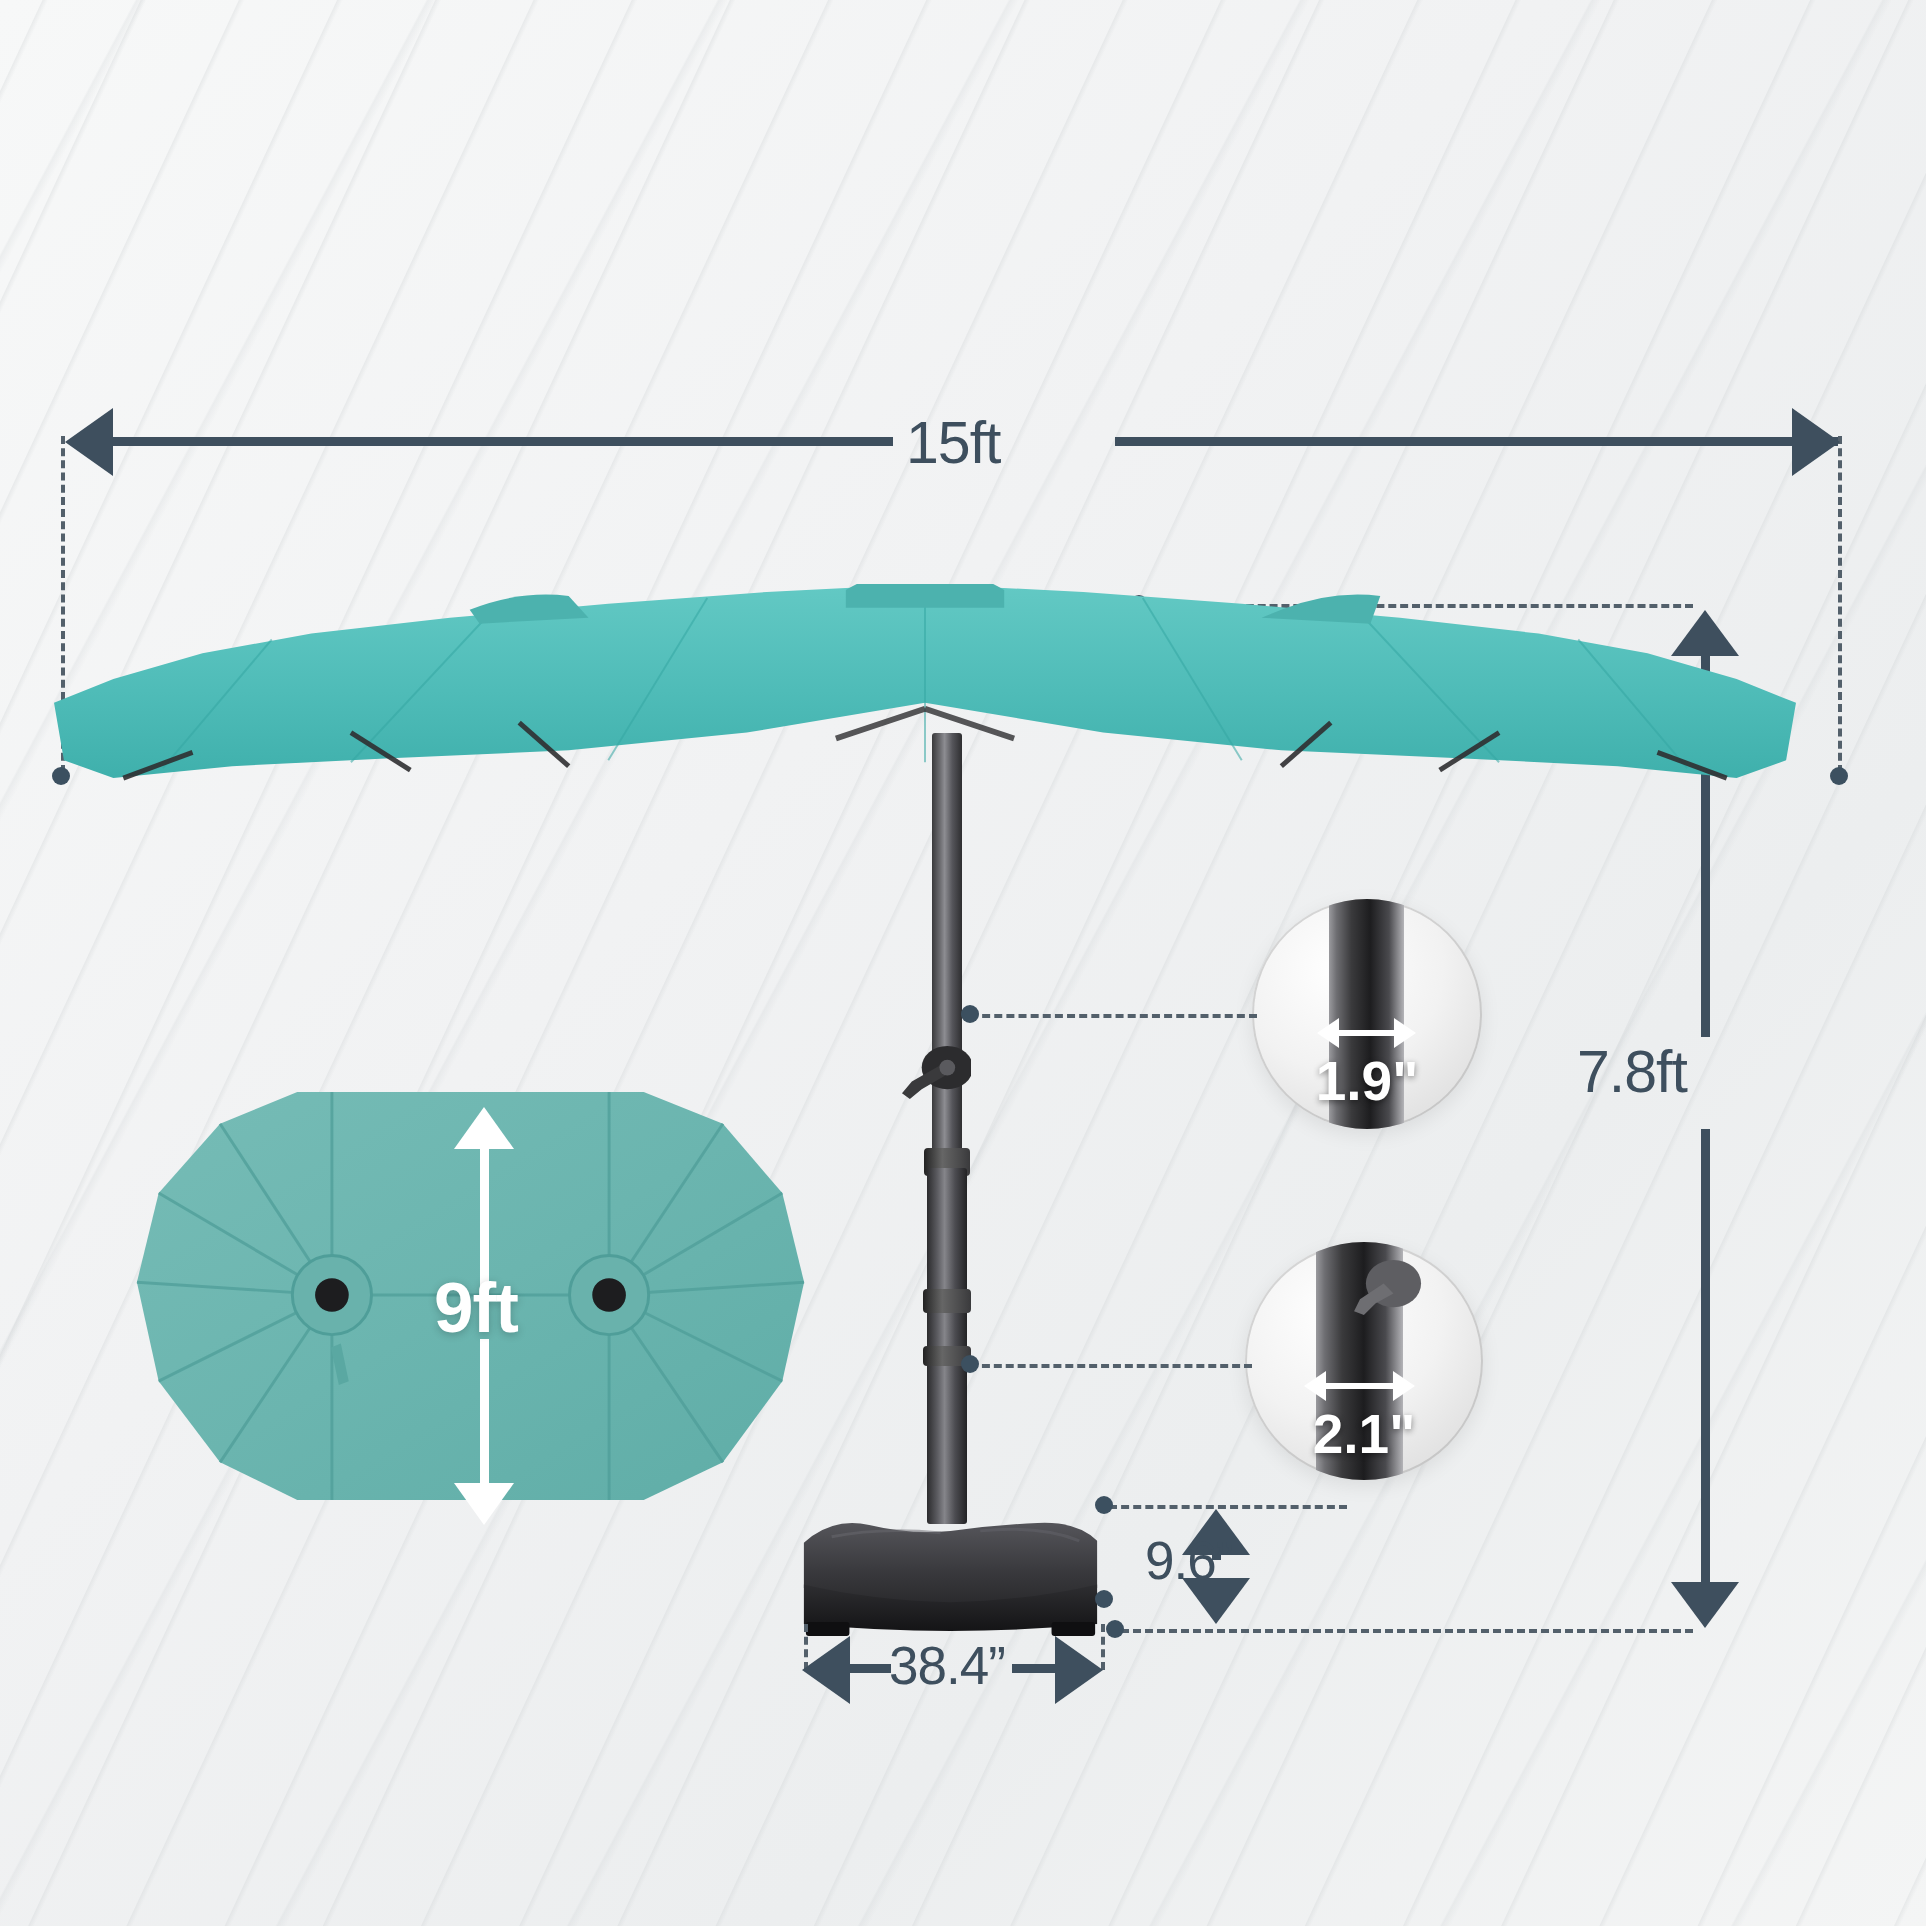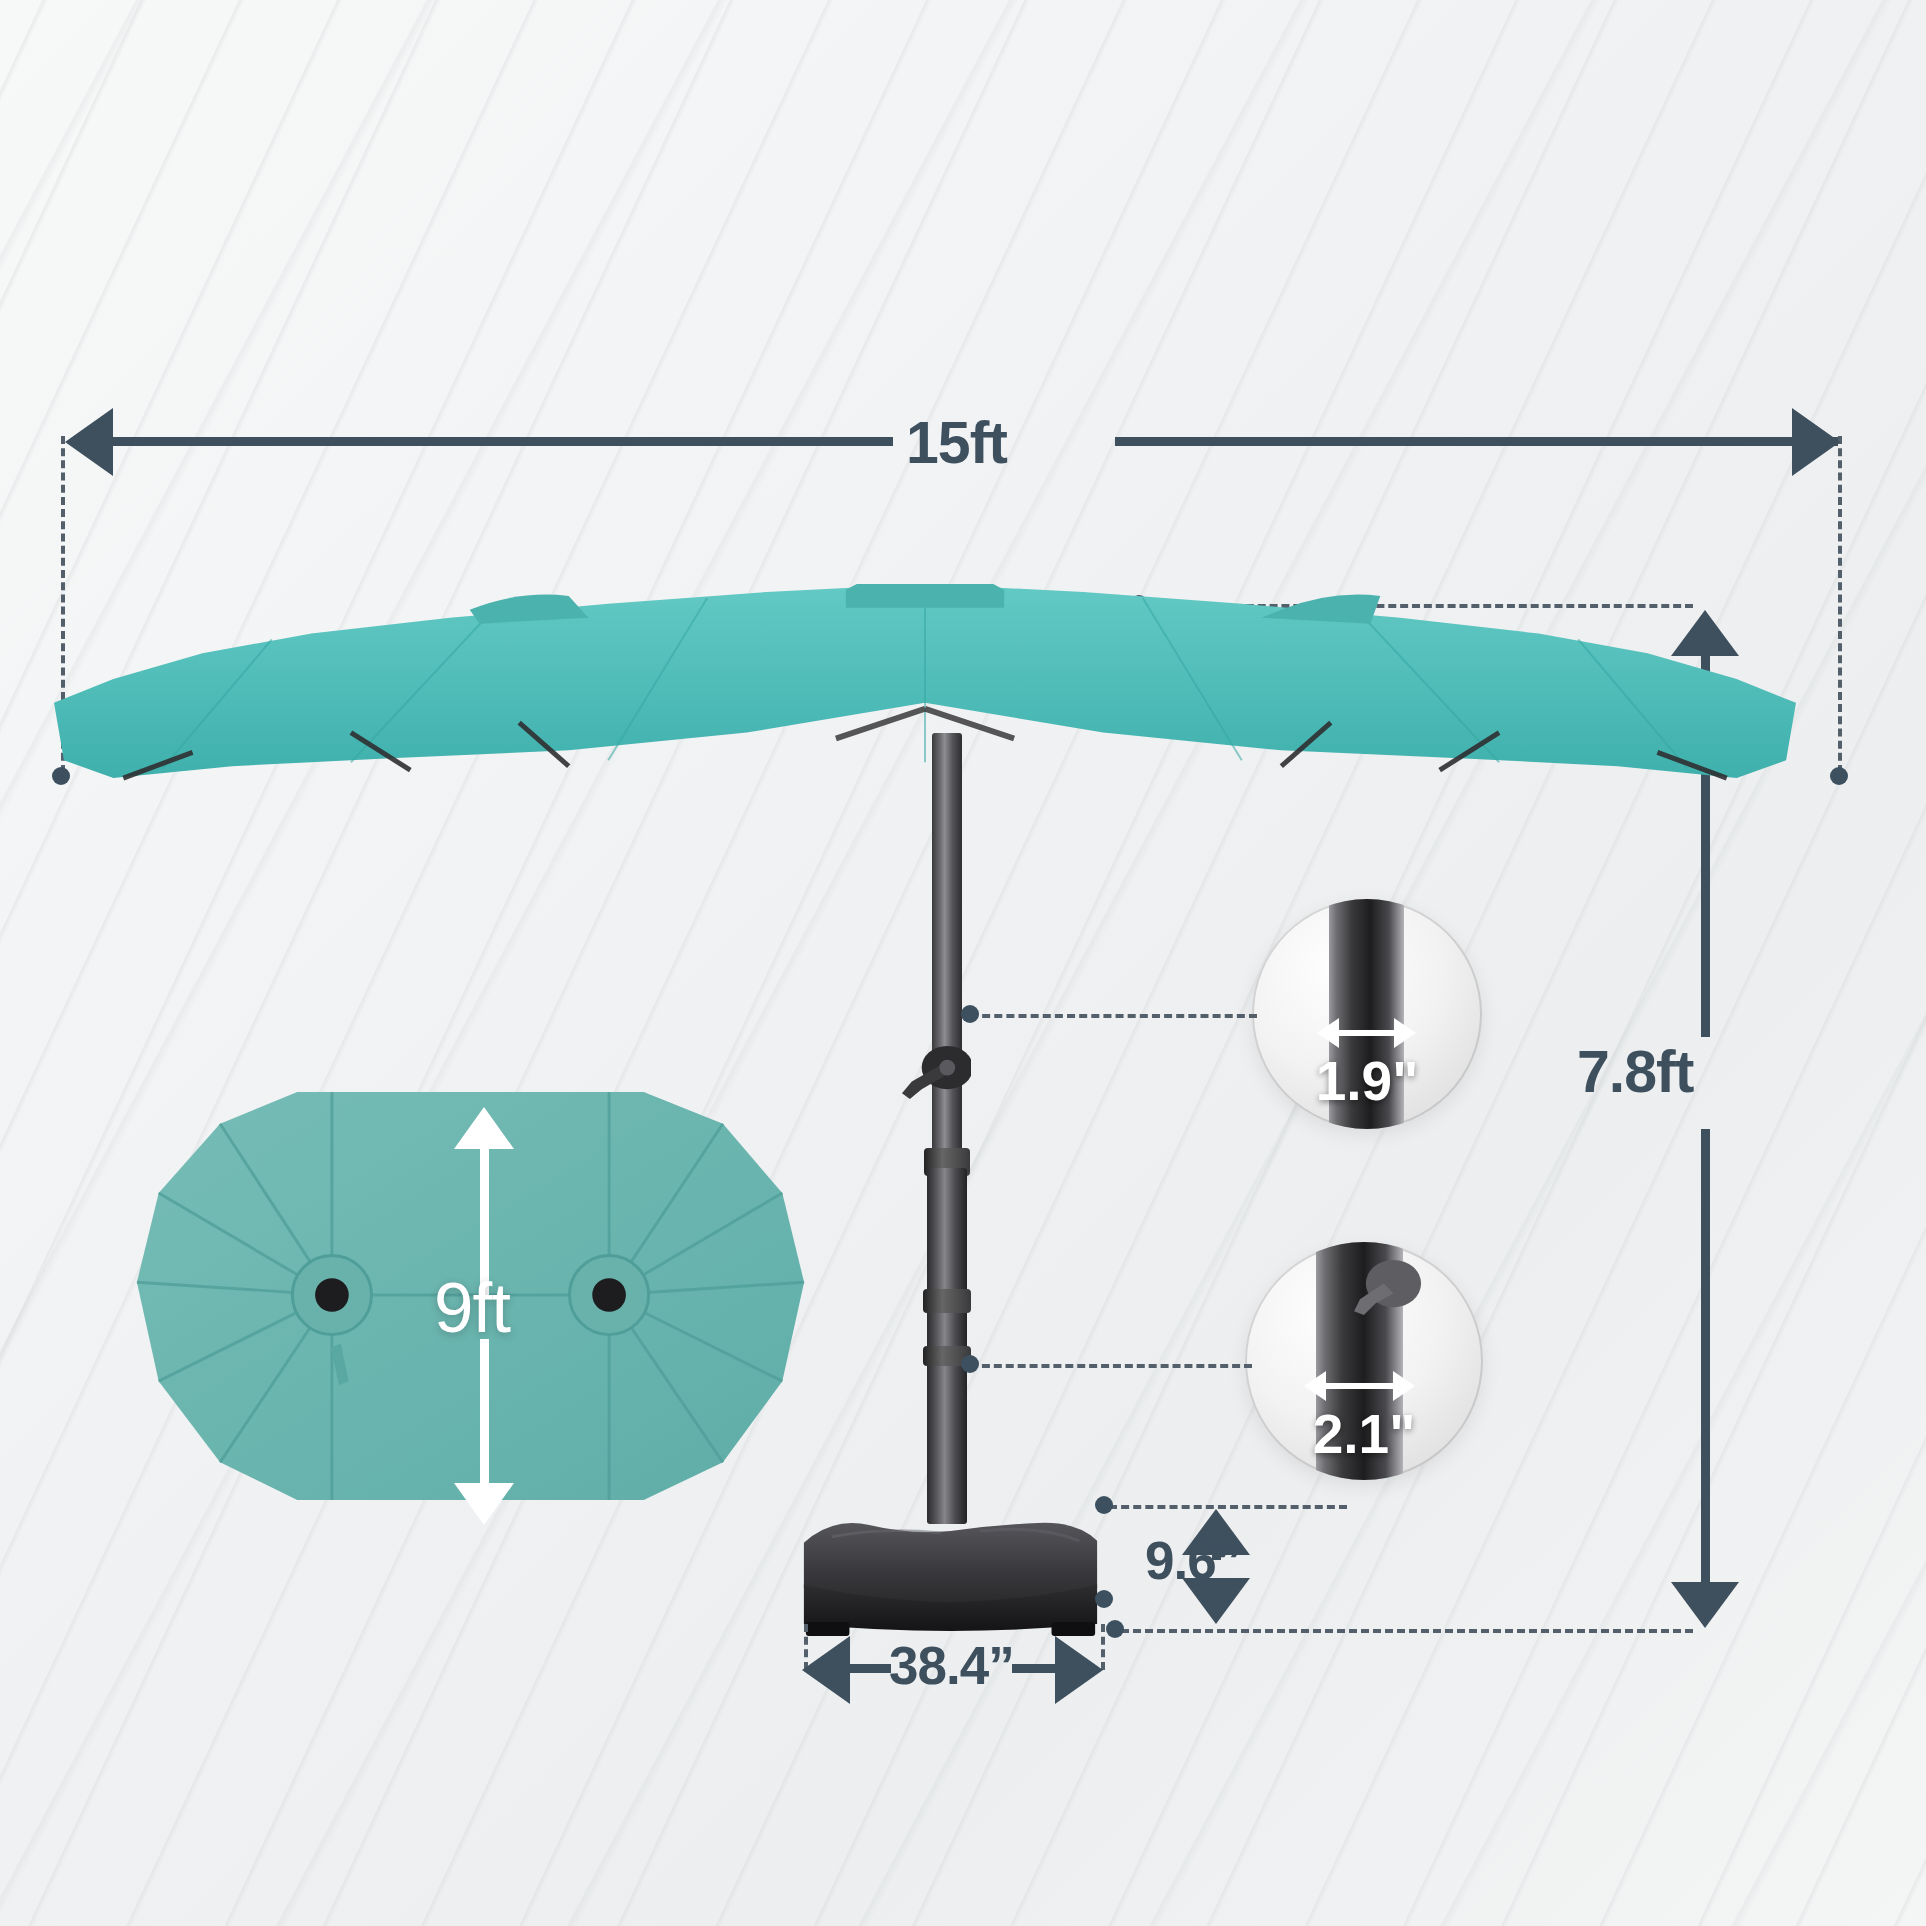--- a/index.html
+++ b/index.html
@@ -95,21 +95,21 @@
   }
   .arrow-d {
     position: absolute;
     width: 0; height: 0;
     border-left: 34px solid transparent;
     border-right: 34px solid transparent;
     border-top: 46px solid #3e4f5e;
   }
   .dim-label {
     position: absolute;
-    font-size: 53px; font-weight: bold;
+    font-size: 53px; font-weight: normal;
     color: #3e4f5e;
     white-space: nowrap;
     letter-spacing: -1px;
   }
   .dim-label.big { font-size: 59px; }
 
   
   #umbrella-front {
     position: absolute;
     left: 54px; top: 584px;
@@ -201,21 +201,21 @@
     border-bottom: 42px solid #fff;
   }
   .w-arrow-dn {
     position: absolute; width: 0; height: 0;
     border-left: 30px solid transparent;
     border-right: 30px solid transparent;
     border-top: 42px solid #fff;
   }
   #label-9ft {
     position: absolute;
-    color: #fff; font-weight: normal; font-size: 71px;
+    color: #fff; font-weight: bold; font-size: 71px;
     letter-spacing: -1px;
     text-shadow: 0 2px 8px rgba(0,0,0,0.22);
     white-space: nowrap;
   }
 </style>
 </head>
 <body>
 
 <div id="stage">
 

